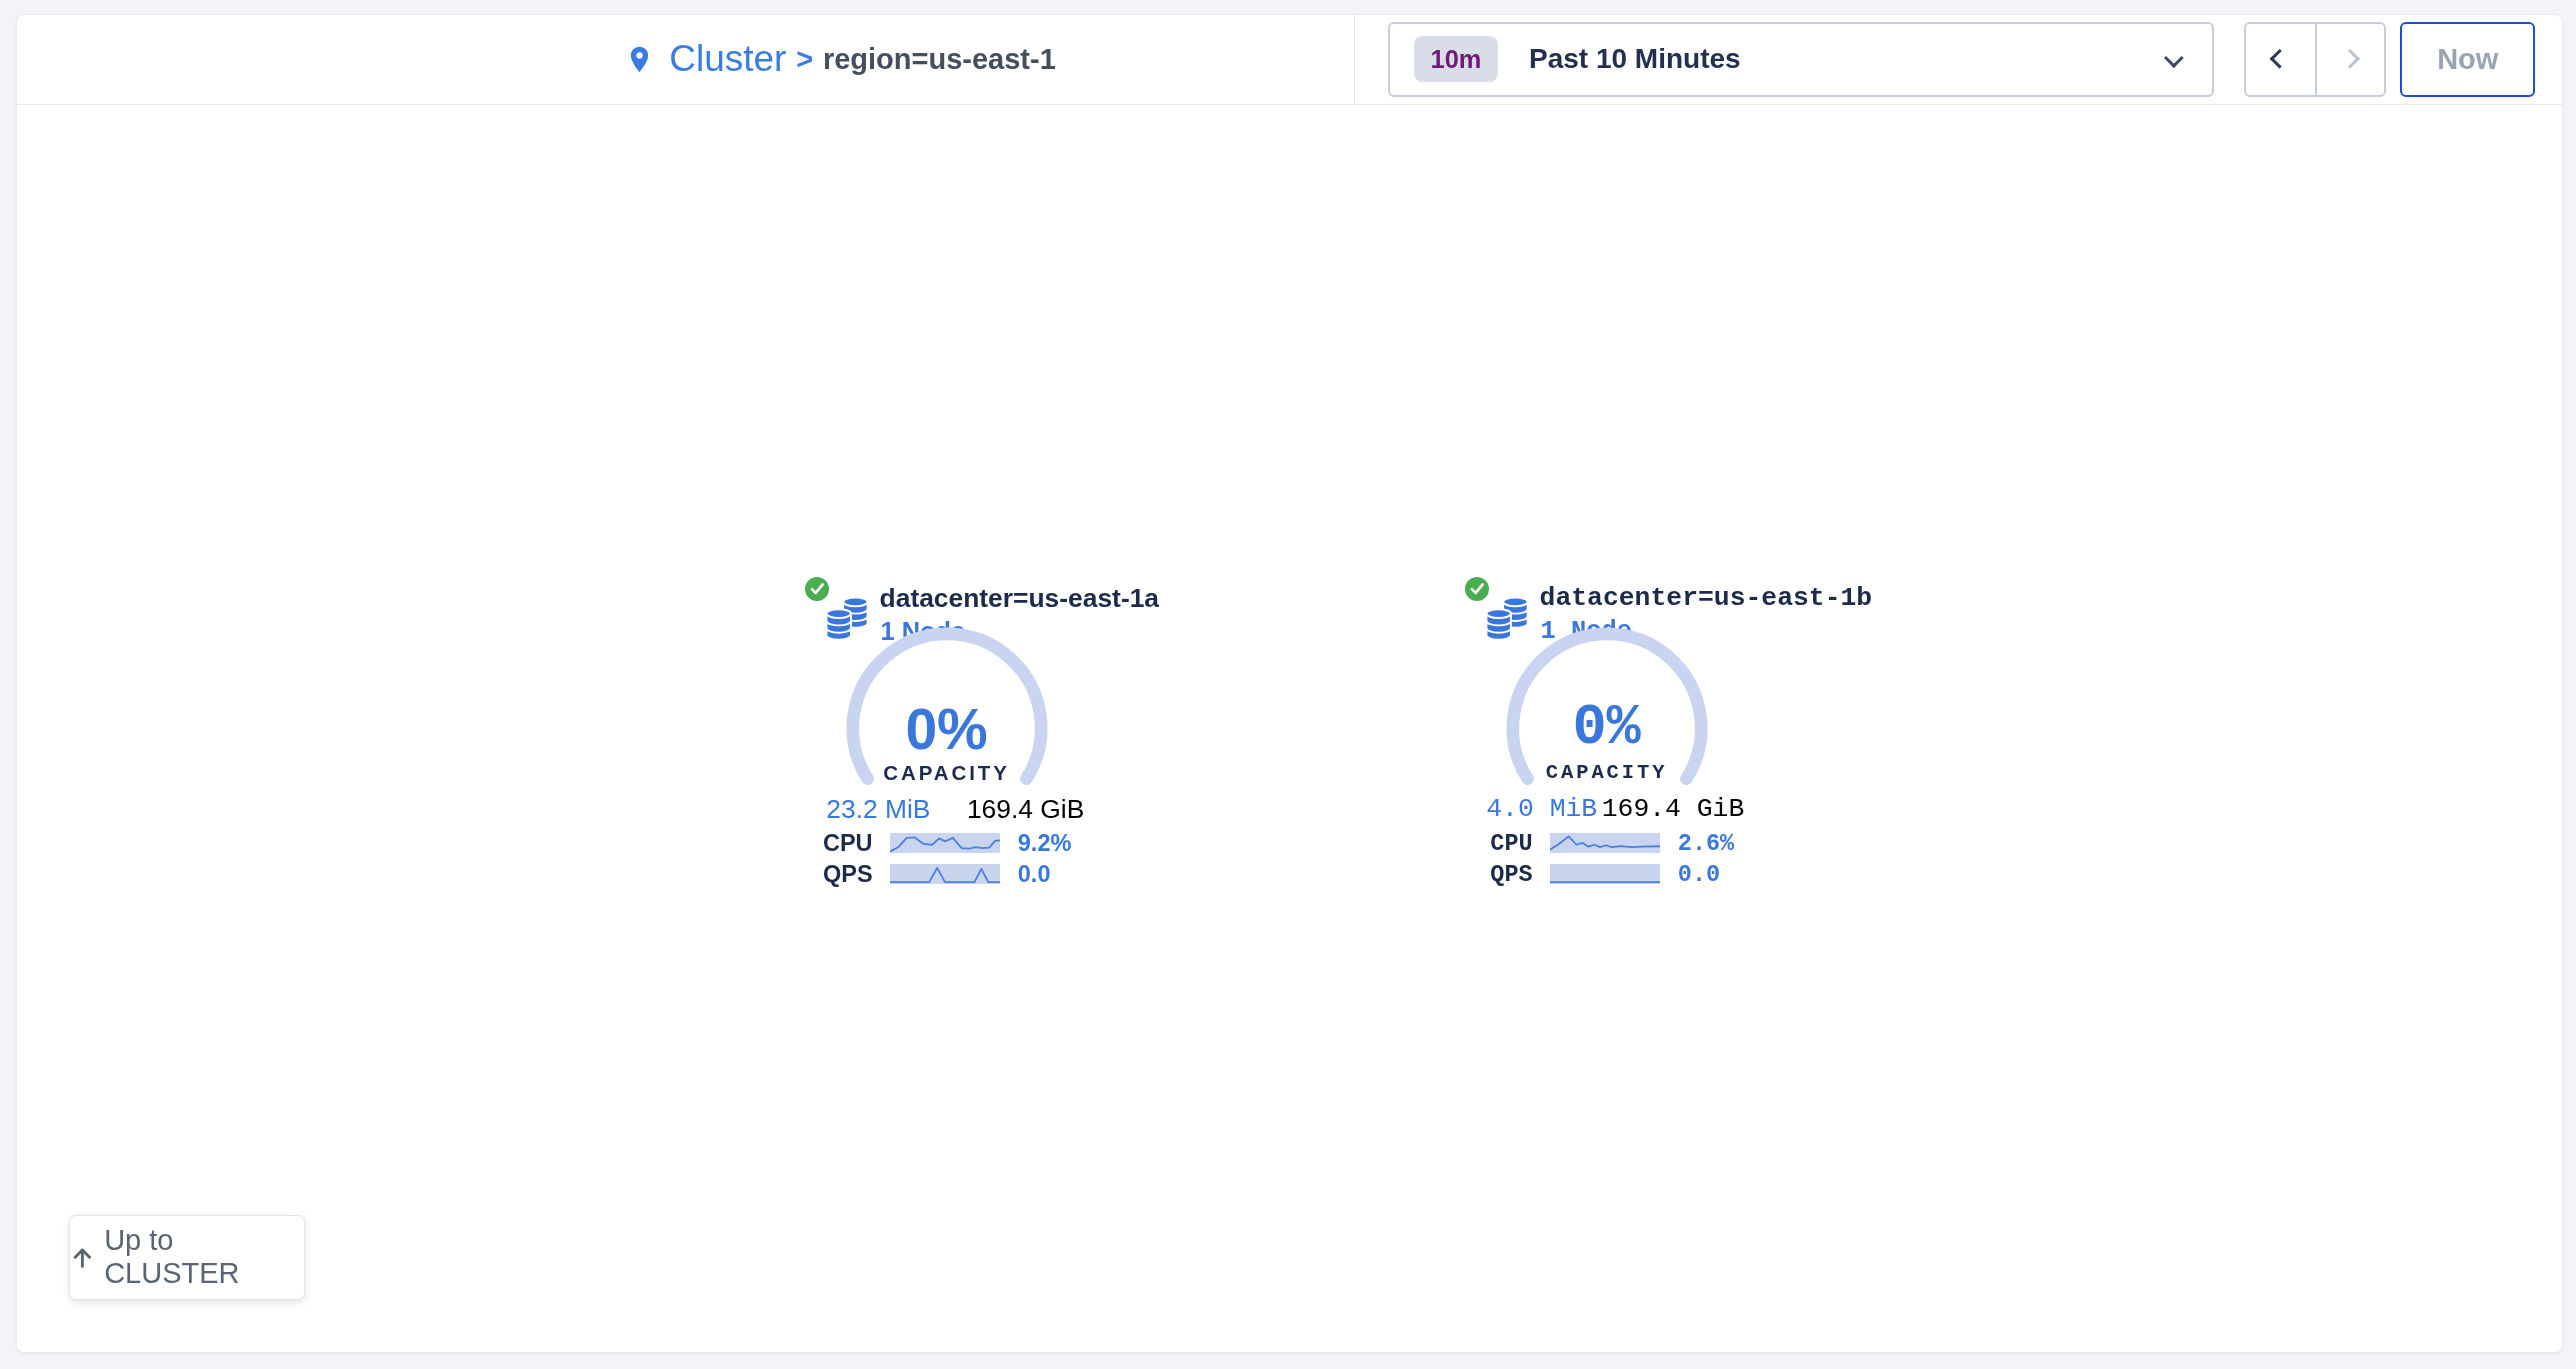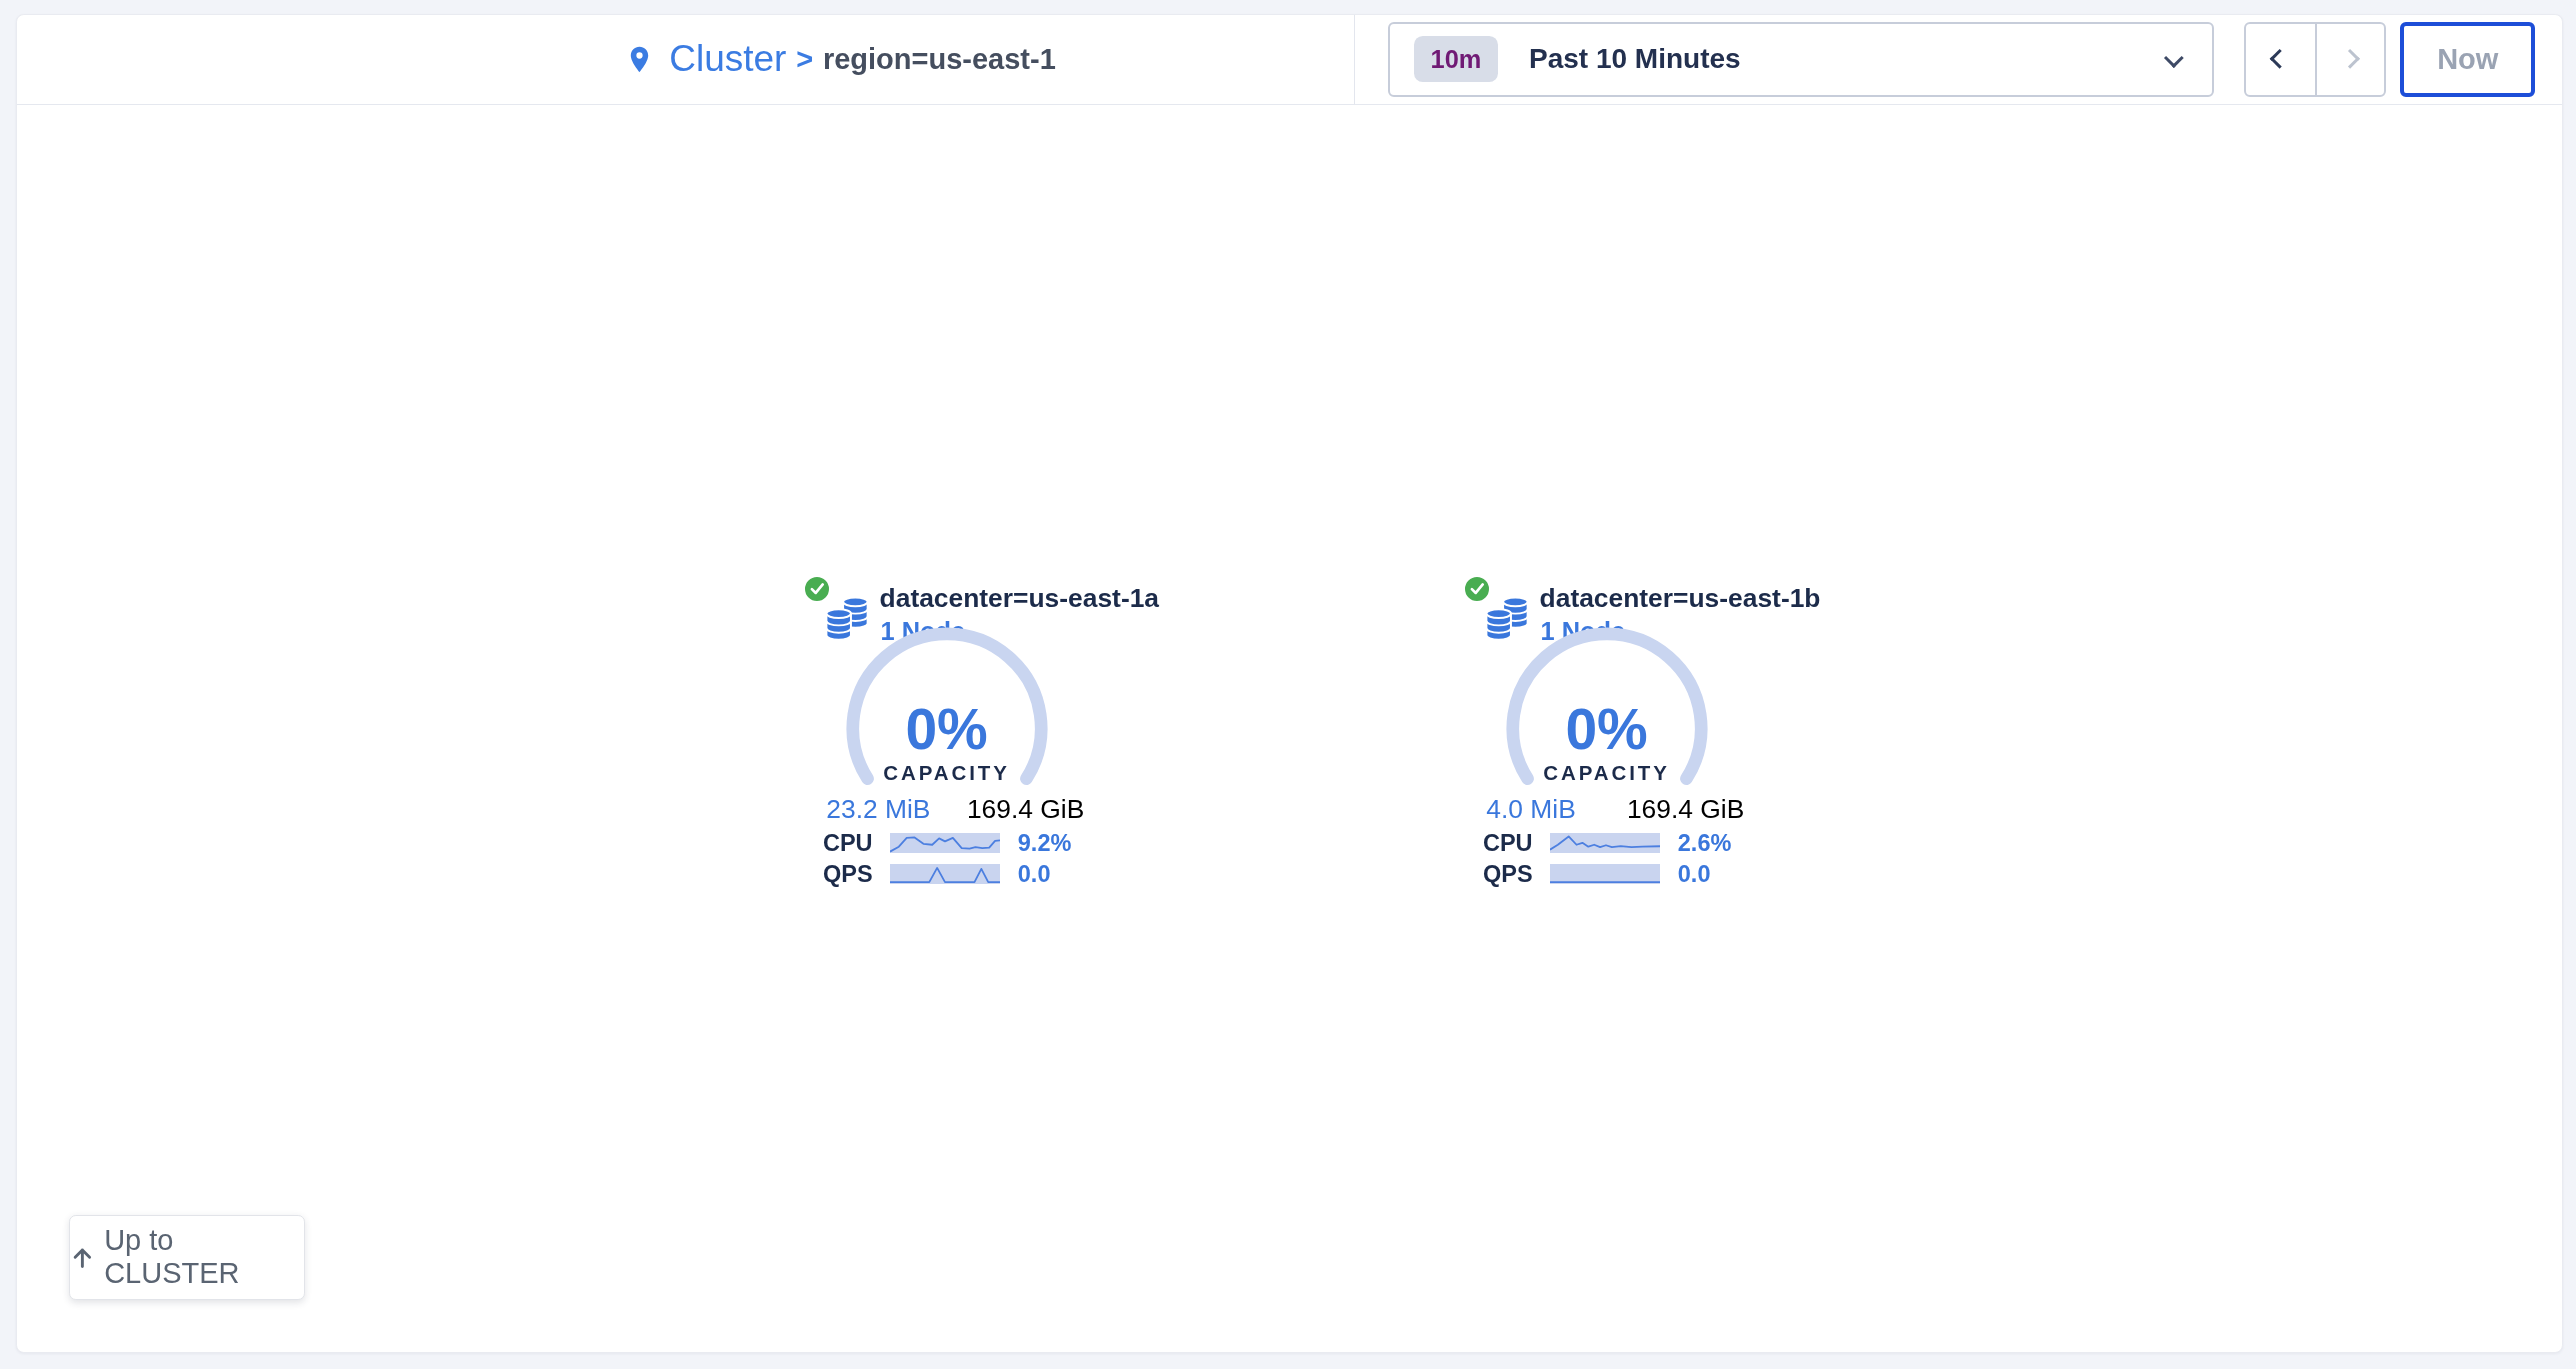--- a/index.html
+++ b/index.html
@@ -29,21 +29,21 @@
   .time-badge { margin-left:24.4px; padding:8.8px 16.6px; background:#d8dde8; border-radius:8.8px;
                 font-size:25.4px; font-weight:700; color:#701a75; }
   .time-label { margin-left:31px; font-size:28px; font-weight:700; color:#23304f; }
   .chev { display:inline-block; width:13.7px; height:13.7px; border-right:3.9px solid #3e4a66; border-bottom:3.9px solid #3e4a66; }
   .chev-down  { position:absolute; right:31px; top:27px; transform:rotate(45deg); }
   .nav-group { display:flex; margin-left:30px; height:75px; border:2px solid #c7cdda; border-radius:5.9px; overflow:hidden; background:#fff; }
   .nav-btn { width:69px; height:100%; display:flex; align-items:center; justify-content:center; cursor:pointer; }
   .nav-btn + .nav-btn { border-left:2px solid #c7cdda; }
   .chev-left  { transform:rotate(135deg); border-color:#2c3a58; }
   .chev-right { transform:rotate(-45deg); border-color:#bcc3cf; }
-  .now-btn { margin-left:14.7px; width:135px; height:75px; border:4px solid #1d4ed8; border-radius:5.9px;
+  .now-btn { margin-left:14.7px; width:135px; height:75px; border:2px solid #1d4ed8; border-radius:5.9px;
              display:flex; align-items:center; justify-content:center;
              font-size:29px; font-weight:600; color:#9aa3b3; background:#fff; cursor:default; }
 
   
   .map-area { position:relative; height:1248px; }
 
   .dc-card { position:absolute; width:333px; height:328px; }
   .dc-check { position:absolute; left:-8.8px; top:2px; width:28px; height:28px; border-radius:50%;
               background:#49ad51; border:2.9px solid #ffffff; display:flex; align-items:center; justify-content:center; }
   .dc-dbicon { position:absolute; left:11.7px; top:21.5px; }
@@ -145,21 +145,21 @@
       </div>
       <div class="metric-row r1">
         <span class="metric-lbl">QPS</span>
         <svg class="spark" viewBox="0 0 112 20" preserveAspectRatio="none">
             <polyline points="0,18.5 40,18.5 48,4 56,18.5 86,18.5 93,5 100,18.5 112,18.5" fill="none" stroke="#4c7fe0" stroke-width="1.8" vector-effect="non-scaling-stroke" stroke-linejoin="round"></polyline>
           </svg>
         <span class="metric-val">0.0</span>
       </div>
     </div>
 
-    <div class="dc-card" style="left:1455px; top:468px;">
+    <div class="dc-card" style="left:1455px; top:468px;font-family:Liberation Mono, monospace;">
       <span class="dc-check">
         <svg width="18.6" height="18.6" viewBox="0 0 24 24">
             <polyline points="5,13 10,18 19,7" fill="none" stroke="#ffffff" stroke-width="3.4" stroke-linecap="round" stroke-linejoin="round"></polyline>
           </svg>
       </span>
       <svg class="dc-dbicon" width="51" height="51" viewBox="0 0 52 52">
         <g fill="#3a77dc" stroke="#ffffff" stroke-width="2">
           <path d="M20.5 8 v22 a12.5 4.5 0 0 0 25 0 V8"></path>
           <path d="M20.5 15.5 a12.5 4.5 0 0 0 25 0" fill="none"></path>
           <path d="M20.5 23 a12.5 4.5 0 0 0 25 0" fill="none"></path>

